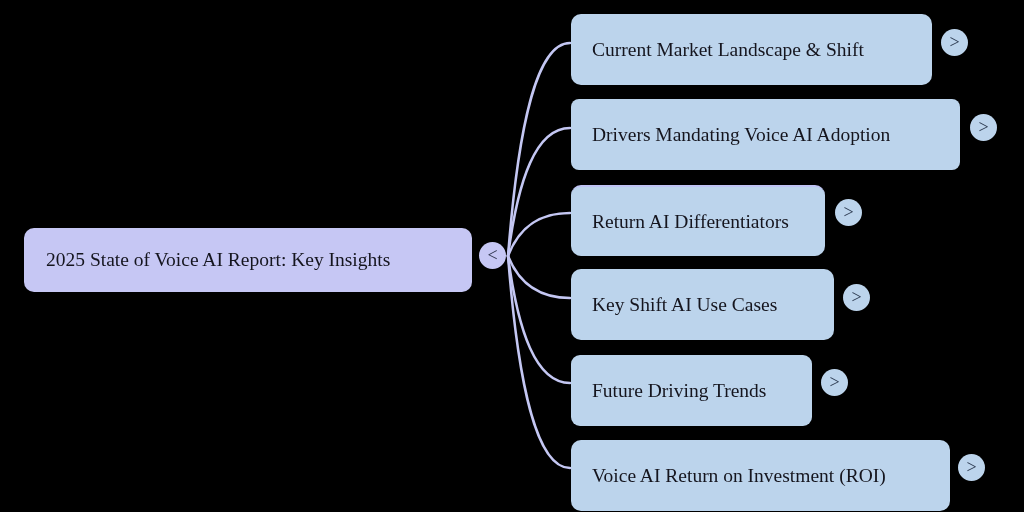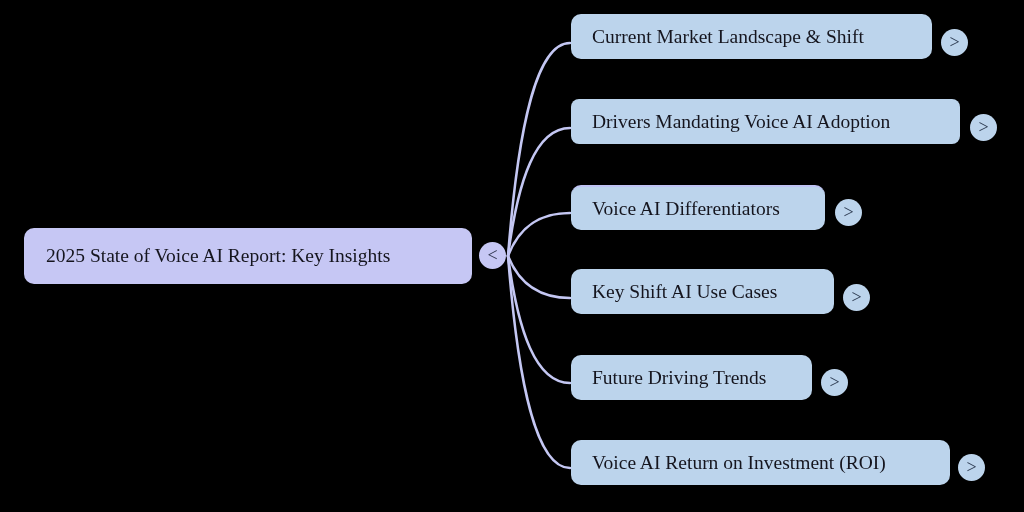--- a/index.html
+++ b/index.html
@@ -35,31 +35,31 @@
     border-radius: 10px;
     padding-left: 21px;
     padding-right: 18px;
     color: #15151e;
     font-size: 19.5px;
     white-space: nowrap;
     cursor: pointer;
   }
   .node.root {
     left: 24px; top: 228px;
-    width: 448px; height: 56px;
+    width: 448px; height: 64px;
     background: #c6c7f4;
     padding-left: 22px;
   }
-  .node.branch { background: #bcd4ec; height: 45px; left: 571px; }
+  .node.branch { background: #bcd4ec; height: 71px; left: 571px; }
   .node.accent-top { border-top: 2.5px solid #bfc3f4; }
   .n1 { top: 14px;  width: 361px; }
   .n2 { top: 99px;  width: 389px; border-radius: 8px; }
   .n3 { top: 185px; width: 254px; }
   .n4 { top: 269px; width: 263px; }
-  .n5 { top: 355px; width: 241px; }
+  .n5 { top: 355px; width: 241px; border-radius: 9px; }
   .n6 { top: 440px; width: 379px; }
   .bubble {
     position: absolute;
     width: 27px; height: 27px;
     border-radius: 50%;
     display: flex;
     align-items: center;
     justify-content: center;
     cursor: pointer;
     font-size: 18px;
@@ -105,21 +105,21 @@
   </div>
 
   <div class="node branch n2">
     <span>Drivers Mandating Voice AI Adoption</span>
   </div>
   <div class="bubble blue c2">
     <span class="glyph">&gt;</span>
   </div>
 
   <div class="node branch n3 accent-top">
-    <span>Voice AI Differentiators</span>
+    <span>Return AI Differentiators</span>
   </div>
   <div class="bubble blue c3">
     <span class="glyph">&gt;</span>
   </div>
 
   <div class="node branch n4">
     <span>Key Shift AI Use Cases</span>
   </div>
   <div class="bubble blue c4">
     <span class="glyph">&gt;</span>

